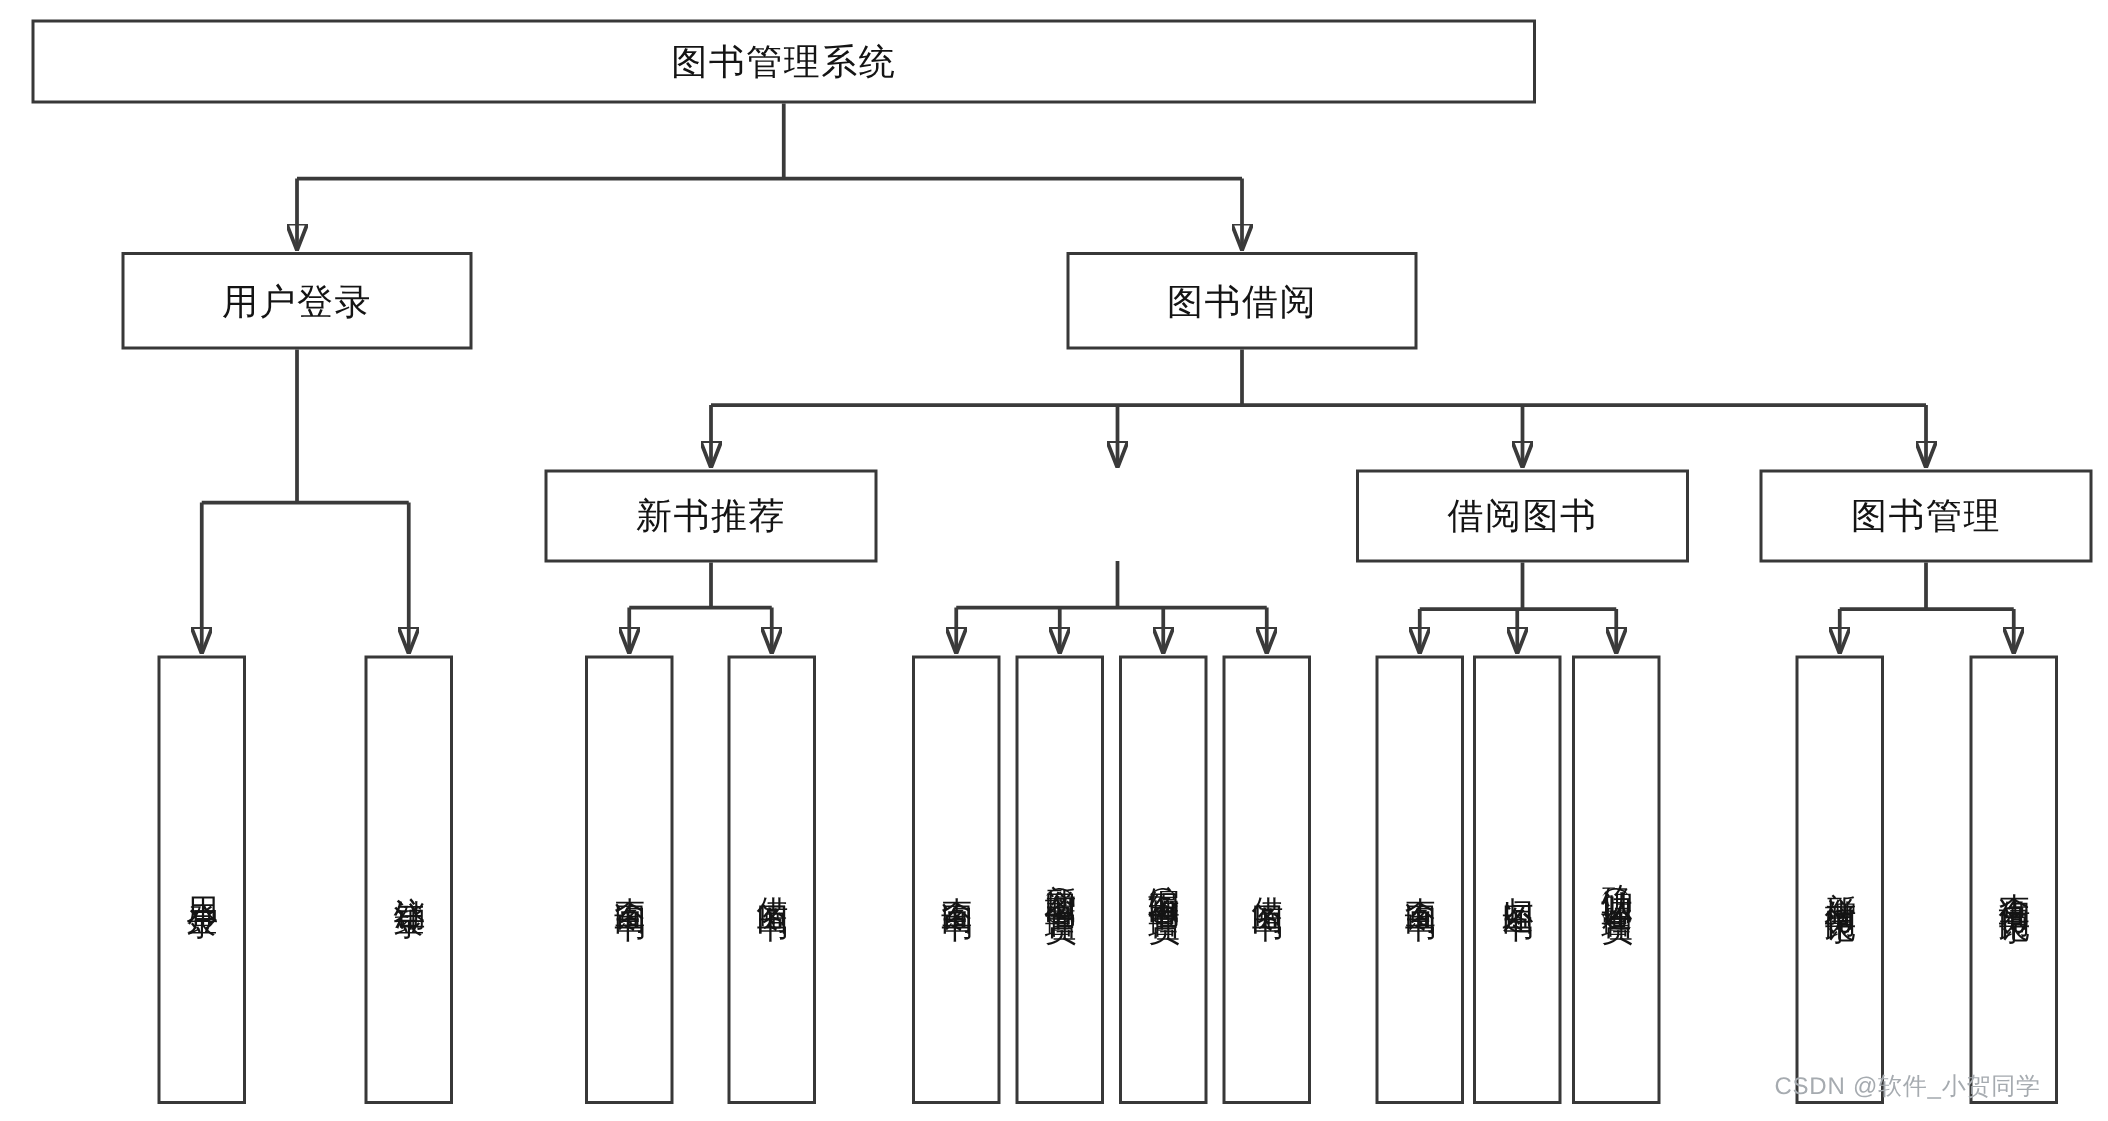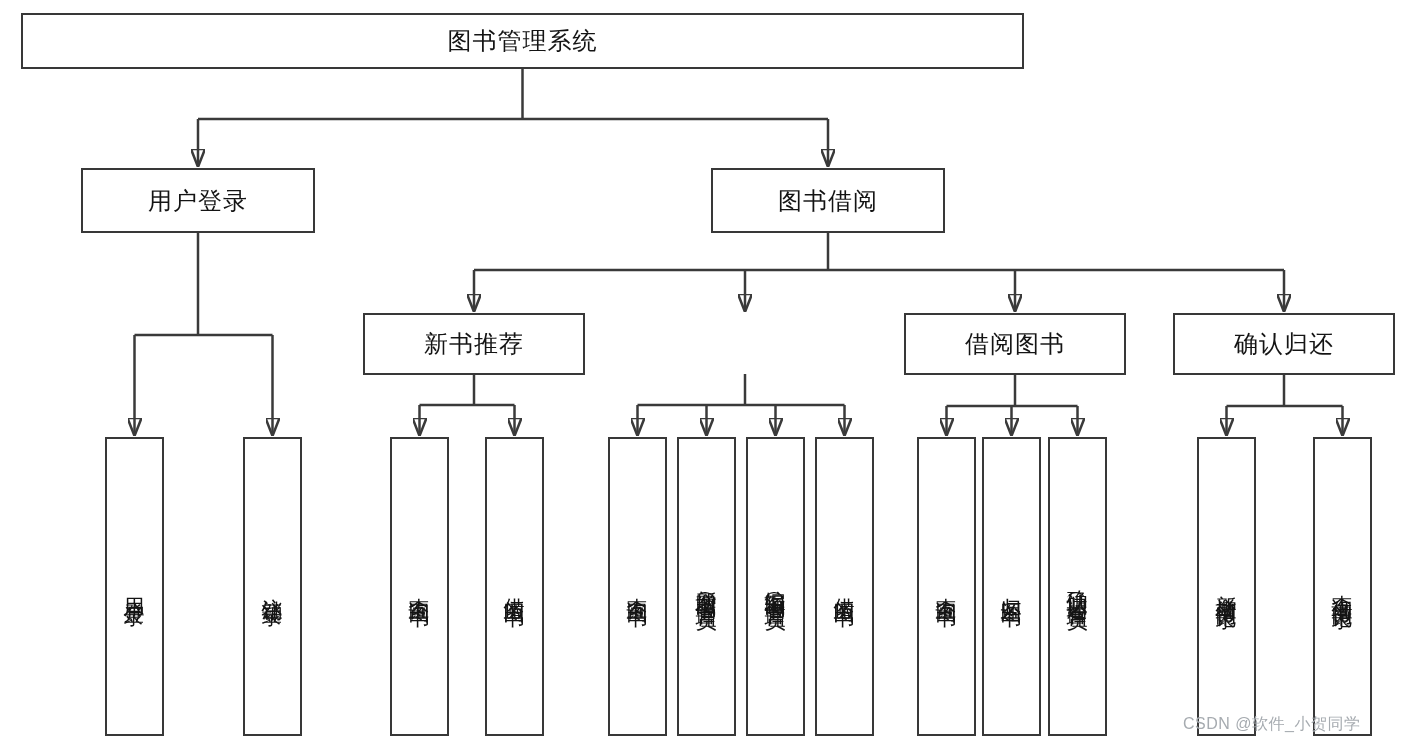--- a/index.html
+++ b/index.html
@@ -120,21 +120,21 @@
     <span>图书借阅</span>
   </div>
 
   <div class="box lvl l3" style="left:363px">
     <span>新书推荐</span>
   </div>
   <div class="box lvl l3" style="left:904px">
     <span>借阅图书</span>
   </div>
   <div class="box lvl l3" style="left:1173px">
-    <span>确认归还</span>
+    <span>图书管理</span>
   </div>
 
   <div class="box leaf" style="left:105px">
     <span>用户登录</span>
   </div>
   <div class="box leaf" style="left:243px">
     <span>注销登录</span>
   </div>
 
   <div class="box leaf" style="left:390px">

